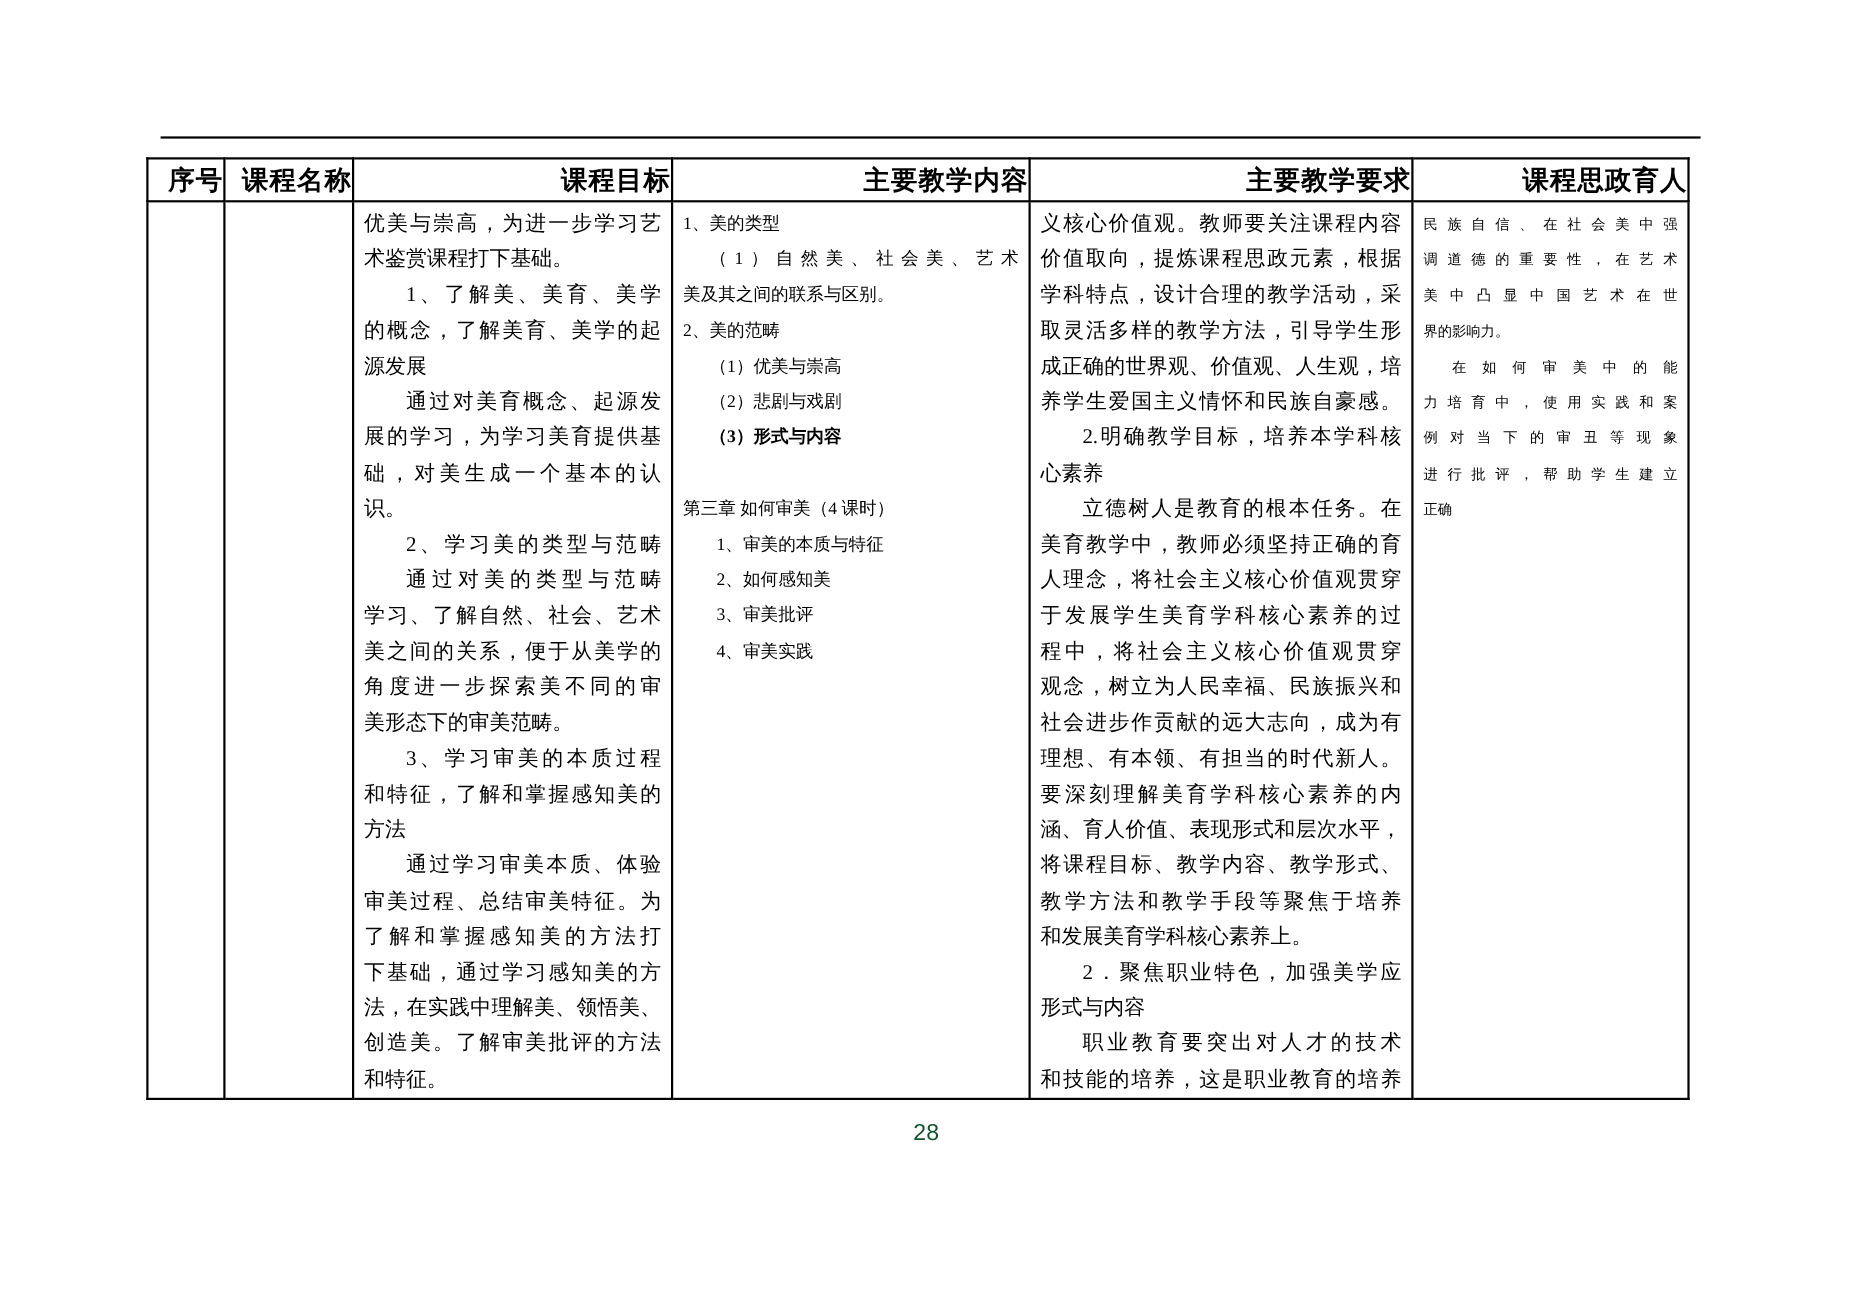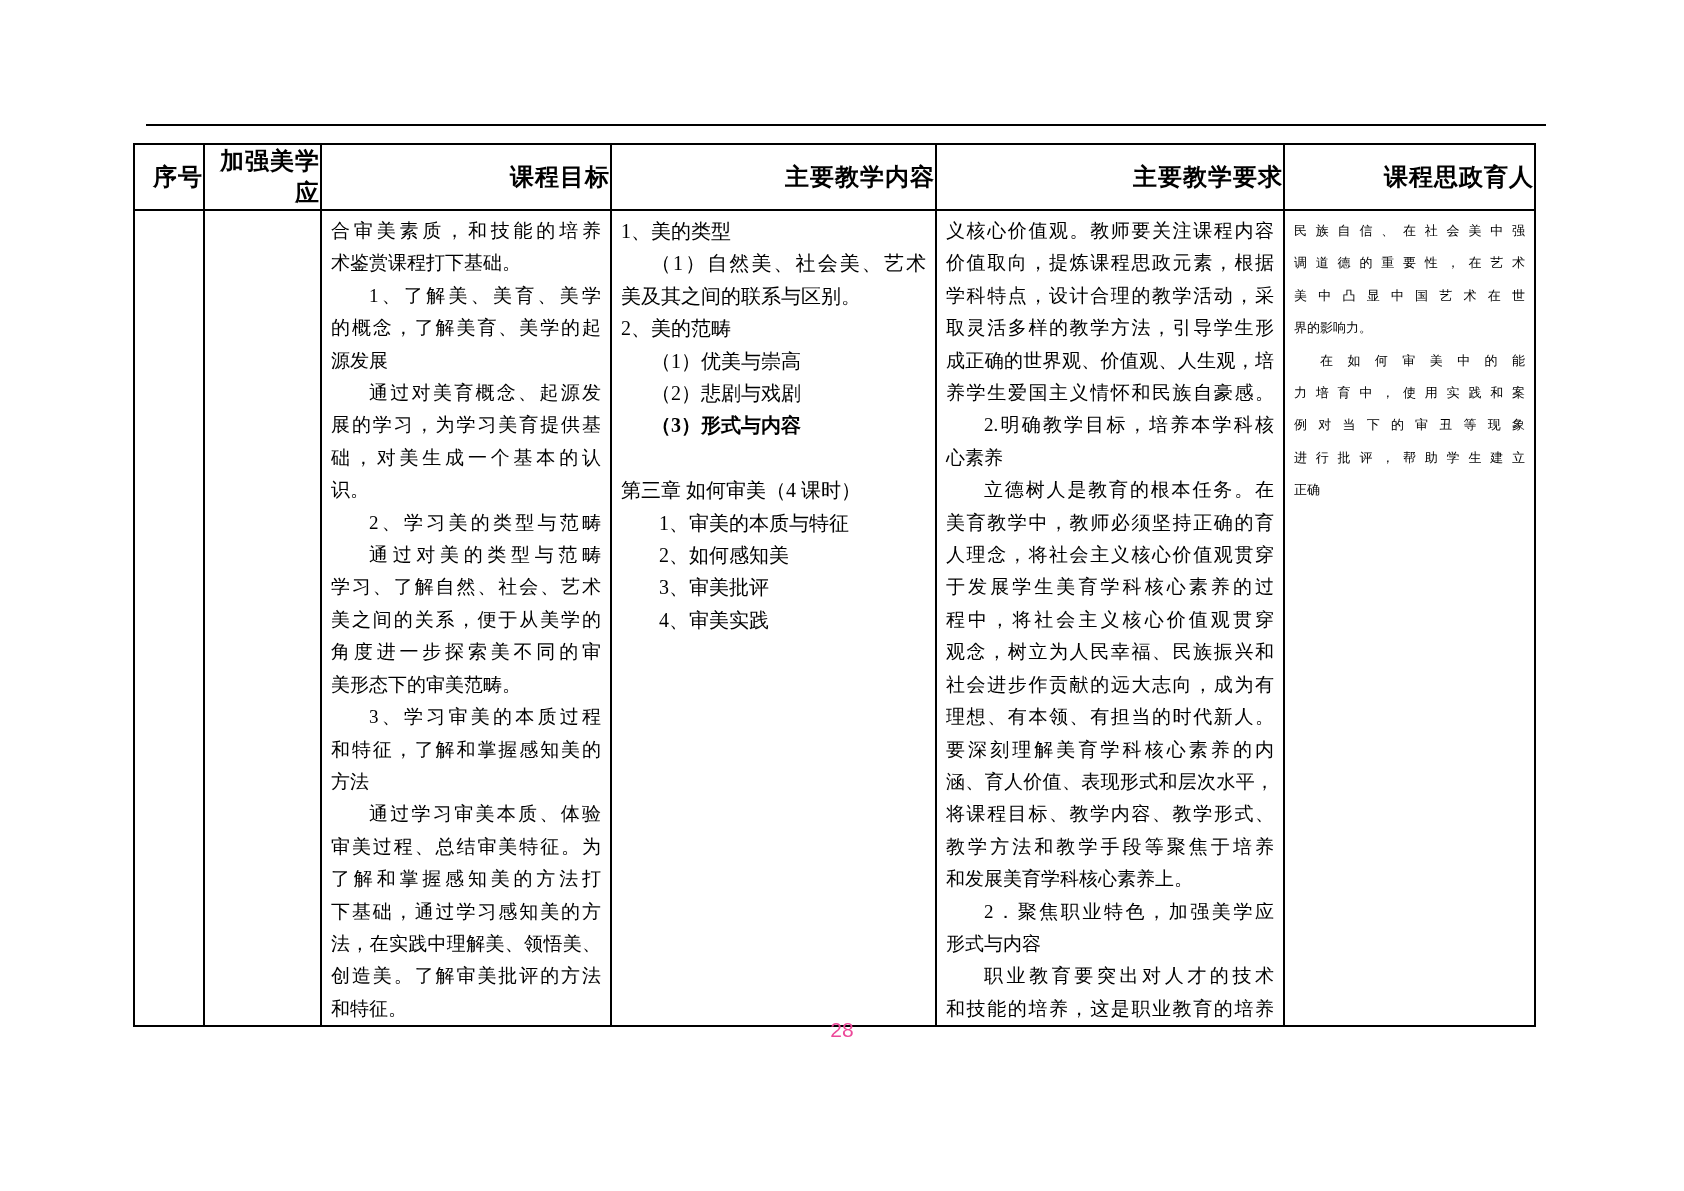--- a/index.html
+++ b/index.html
@@ -43,63 +43,63 @@
     height: 808px;
     overflow: hidden;
   }
   .line {
     text-align: justify;
     text-justify: inter-character;
     white-space: normal;
   }
   .line.fill { text-align-last: justify; }
   .col-objectives .line   { font-size: 19px; line-height: 32.4px; }
-  .col-content .line      { font-size: 20px; line-height: 32.4px; }
+  .col-content .line      { font-size: 16px; line-height: 32.4px; }
   .col-requirements .line { font-size: 19px; line-height: 32.4px; }
   .col-ideology .line     { font-size: 13px; line-height: 32.4px; }
   .page-number {
     position: absolute;
     left: 0; top: 1018px;
     width: 1684px;
     text-align: center;
     font-family: "Liberation Sans", "DejaVu Sans", sans-serif;
     font-size: 21px;
-    color: #ec4899;
+    color: #14532d;
   }
 </style>
 </head>
 <body>
 
 <div class="top-rule"></div>
 
 <table class="grid">
   <colgroup>
     <col style="width:70px">
     <col style="width:117px">
     <col style="width:290px">
     <col style="width:325px">
     <col style="width:348px">
     <col style="width:251px">
   </colgroup>
   <thead>
     <tr>
       <th>序号</th>
-      <th>加强美学应</th>
+      <th>课程名称</th>
       <th>课程目标</th>
       <th>主要教学内容</th>
       <th>主要教学要求</th>
       <th>课程思政育人</th>
     </tr>
   </thead>
   <tbody>
     <tr>
       <td class="body-cell"></td>
       <td class="body-cell"></td>
       <td class="body-cell col-objectives">
-          <div class="line fill">合审美素质，和技能的培养</div>
+          <div class="line fill">优美与崇高，为进一步学习艺</div>
           <div class="line">术鉴赏课程打下基础。</div>
           <div class="line fill" style="text-indent: 2em;">1、了解美、美育、美学</div>
           <div class="line fill">的概念，了解美育、美学的起</div>
           <div class="line">源发展</div>
           <div class="line fill" style="text-indent: 2em;">通过对美育概念、起源发</div>
           <div class="line fill">展的学习，为学习美育提供基</div>
           <div class="line fill">础，对美生成一个基本的认</div>
           <div class="line">识。</div>
           <div class="line fill" style="text-indent: 2em;">2、学习美的类型与范畴</div>
           <div class="line fill" style="text-indent: 2em;">通过对美的类型与范畴</div>

